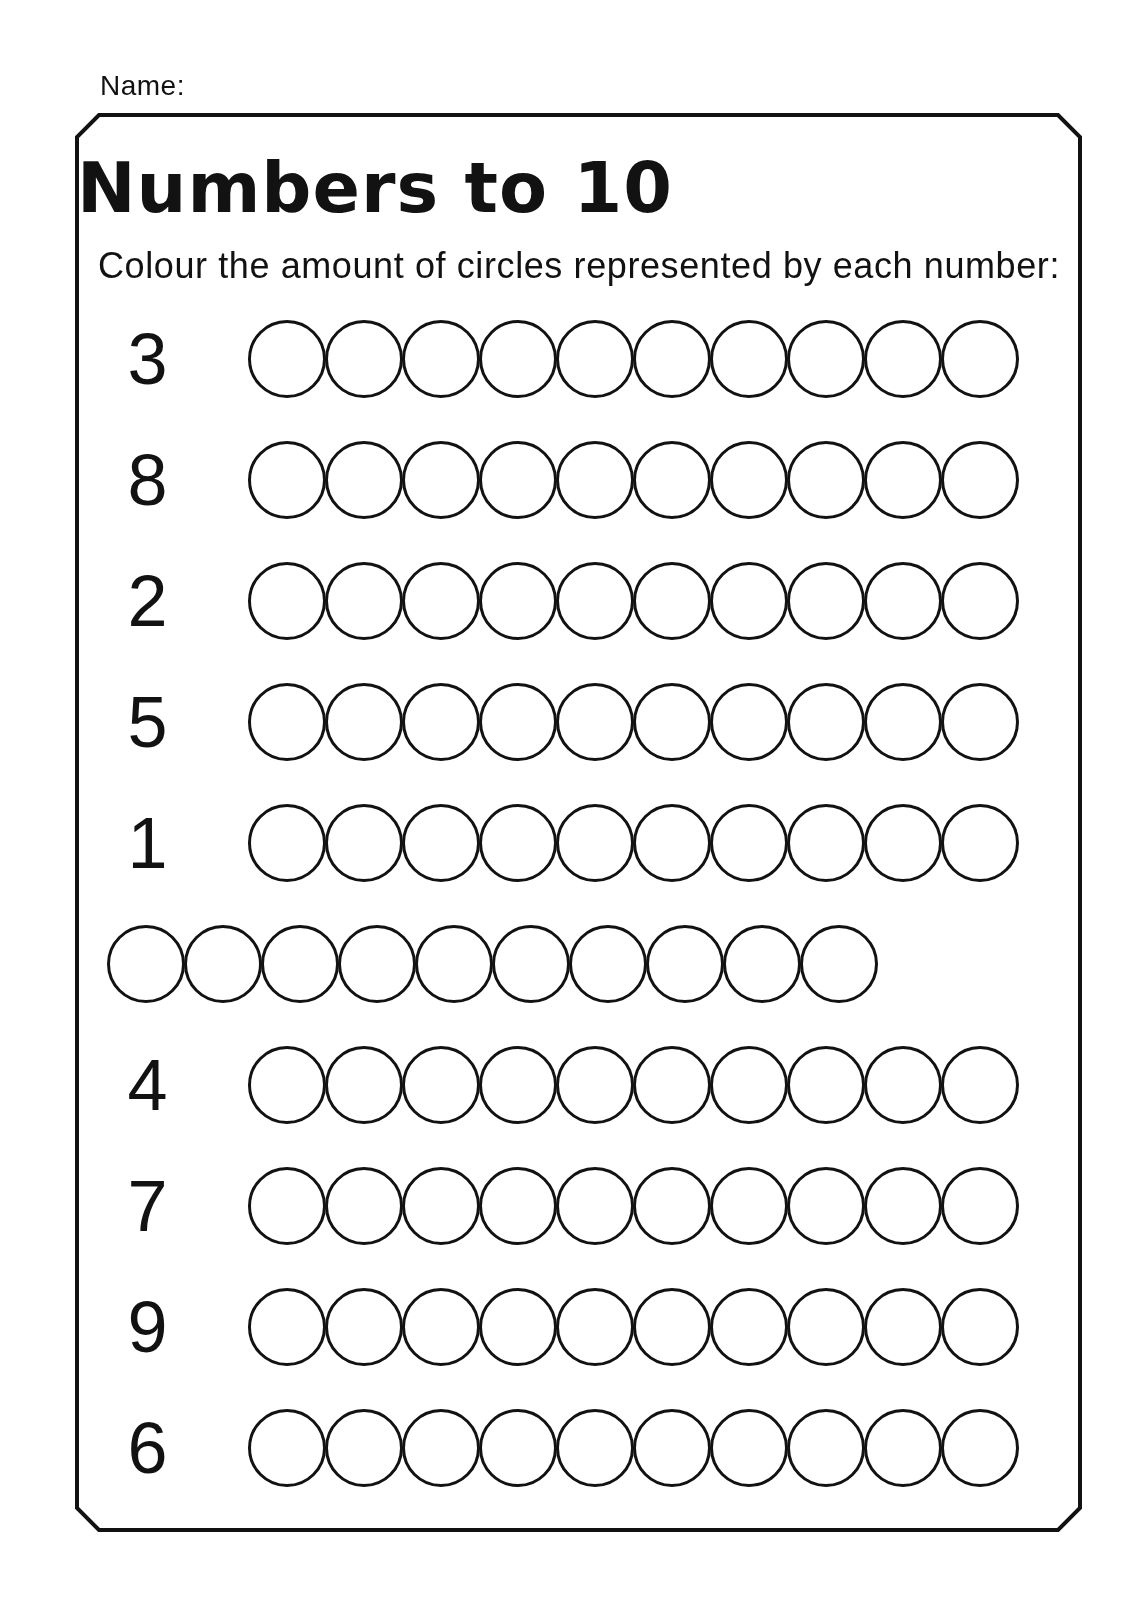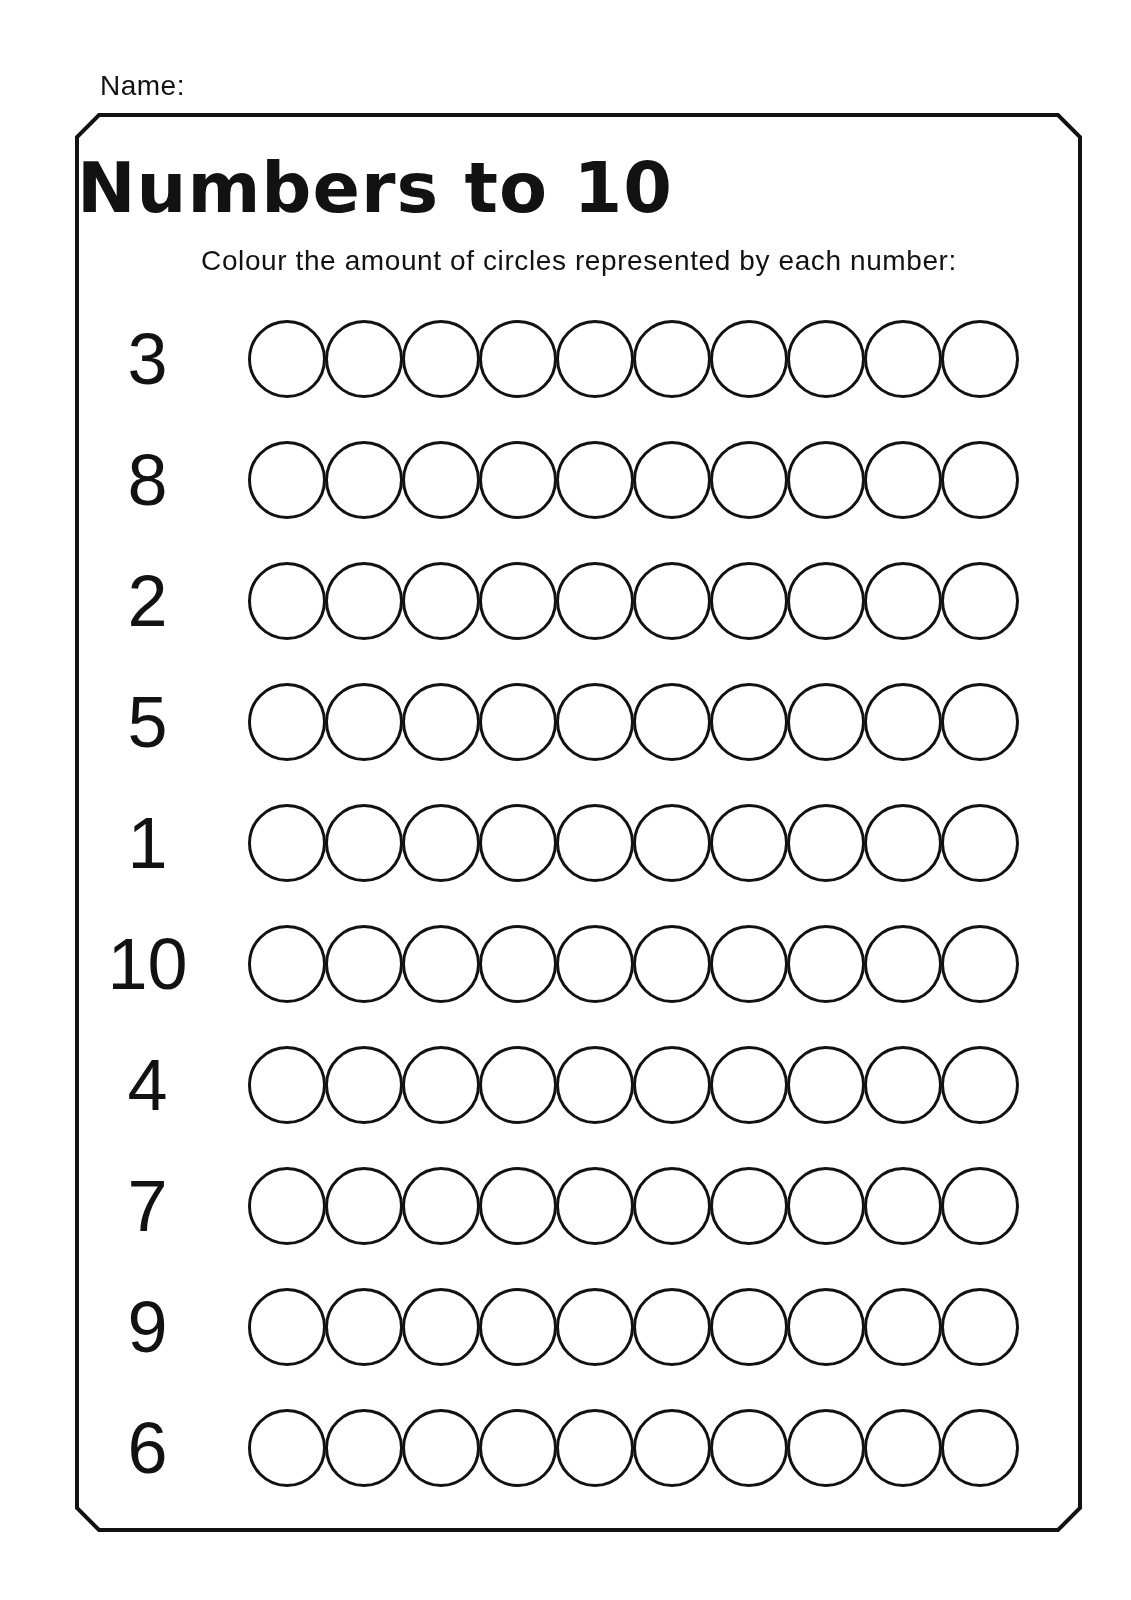--- a/index.html
+++ b/index.html
@@ -41,21 +41,21 @@
     line-height: 72px;
     letter-spacing: 1px;
     color: var(--ink);
   }
   .instruction {
     position: absolute;
     left: 64px;
     top: 244px;
     width: 1004px;
     text-align: center;
-    font-size: 28px;
+    font-size: 36px;
     letter-spacing: 0.6px;
     line-height: 1.2;
     color: var(--ink);
   }
   .rows {
     position: absolute;
     left: 64px;
     top: 298px;
     width: 1004px;
   }
@@ -177,21 +177,20 @@
           <span class="circle"></span>
           <span class="circle"></span>
           <span class="circle"></span>
           <span class="circle"></span>
           <span class="circle"></span>
           <span class="circle"></span>
         </div>
   </div>
 
   <div class="row">
-    <div class="row-number">10</div>
     <div class="circles">
           <span class="circle"></span>
           <span class="circle"></span>
           <span class="circle"></span>
           <span class="circle"></span>
           <span class="circle"></span>
           <span class="circle"></span>
           <span class="circle"></span>
           <span class="circle"></span>
           <span class="circle"></span>

